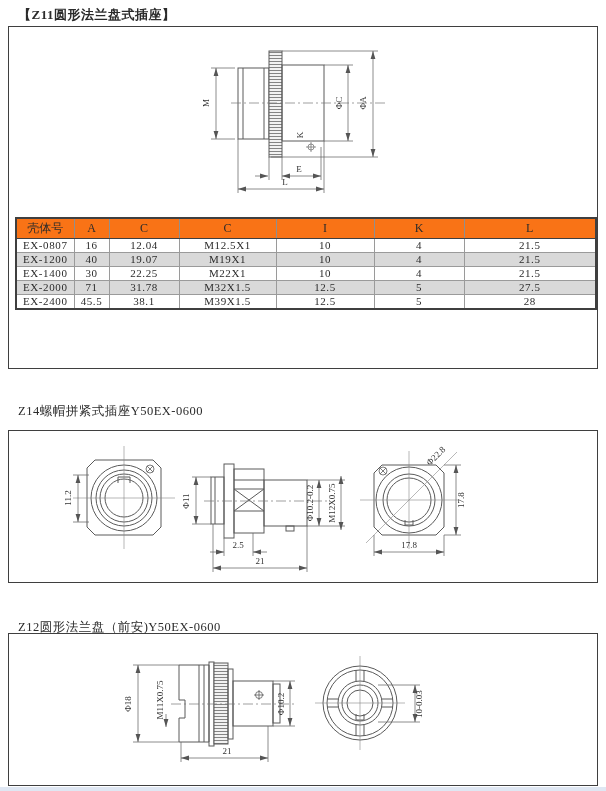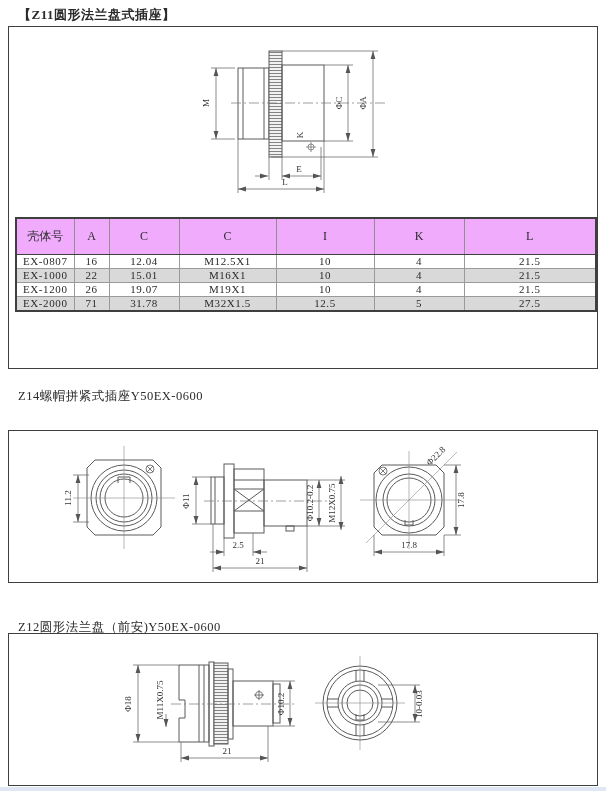--- a/index.html
+++ b/index.html
@@ -1,29 +1,29 @@
 <!DOCTYPE html>
 <html><head>
 <meta charset="utf-8">
 <style>
   html,body{margin:0;padding:0;background:#fff;}
   .page{position:relative;width:606px;height:791px;background:#ffffff;overflow:hidden;
         font-family:"Liberation Serif","DejaVu Serif",serif;color:#2b2b2b;}
   .doc-title{position:absolute;left:18px;top:6px;font-size:13px;font-weight:600;letter-spacing:.5px;}
   .sec-title{position:absolute;left:18px;font-size:12.5px;letter-spacing:.5px;}
-  .t14{top:388px;} .t12{top:619px;}
+  .t14{top:403px;} .t12{top:619px;}
   .box{position:absolute;left:8px;width:590px;border:1.5px solid #3f3f3f;background:#fff;box-sizing:border-box;}
   .box1{top:26px;height:343px;}
   .box2{top:430px;height:153px;}
   .box3{top:633px;height:153px;}
   .box svg{position:absolute;left:0;top:0;}
   table.dims{position:absolute;left:6px;top:190px;width:580px;border-collapse:collapse;
              table-layout:fixed;text-align:center;font-size:11px;border:2px solid #3f3f3f;}
-  table.dims th{background:#f0abfc;font-weight:normal;font-size:12px;height:19px;
-                border:1px solid #8f8f8f;border-bottom:1.8px solid #3f3f3f;padding:8px;}
+  table.dims th{background:#f97316;font-weight:normal;font-size:12px;height:19px;
+                border:1px solid #8f8f8f;border-bottom:1.8px solid #3f3f3f;padding:0;}
   table.dims td{height:13px;line-height:13px;padding:0;border:1px solid #9a9a9a;letter-spacing:.6px;}
   table.dims tbody tr:nth-child(even){background:#d9d9d9;}
   .footer-strip{position:absolute;left:0;top:787px;width:606px;height:4px;background:#dfe7f3;}
   svg text{font-family:"Liberation Serif","DejaVu Serif",serif;font-size:9px;fill:#333;}
 </style>
 </head>
 <body>
 
 <div class="page">
 
@@ -108,45 +108,54 @@
           <tr>
             <td>EX-0807</td>
             <td>16</td>
             <td>12.04</td>
             <td>M12.5X1</td>
             <td>10</td>
             <td>4</td>
             <td>21.5</td>
           </tr>
           <tr>
-            <td>EX-1000</td>
-            <td>22</td>
-            <td>15.01</td>
-            <td>M16X1</td>
+            <td>EX-1200</td>
+            <td>40</td>
+            <td>19.07</td>
+            <td>M19X1</td>
             <td>10</td>
             <td>4</td>
             <td>21.5</td>
           </tr>
           <tr>
-            <td>EX-1200</td>
-            <td>26</td>
-            <td>19.07</td>
-            <td>M19X1</td>
+            <td>EX-1400</td>
+            <td>30</td>
+            <td>22.25</td>
+            <td>M22X1</td>
             <td>10</td>
             <td>4</td>
             <td>21.5</td>
           </tr>
           <tr>
             <td>EX-2000</td>
             <td>71</td>
             <td>31.78</td>
             <td>M32X1.5</td>
             <td>12.5</td>
             <td>5</td>
             <td>27.5</td>
+          </tr>
+          <tr>
+            <td>EX-2400</td>
+            <td>45.5</td>
+            <td>38.1</td>
+            <td>M39X1.5</td>
+            <td>12.5</td>
+            <td>5</td>
+            <td>28</td>
           </tr>
         </tbody>
     </table>
   </div>
 
   <div class="sec-title t14">Z14螺帽拼紧式插座Y50EX-0600</div>
 
   <div class="box box2">
     <svg width="587" height="150" viewBox="0 0 587 150">
       <defs>

